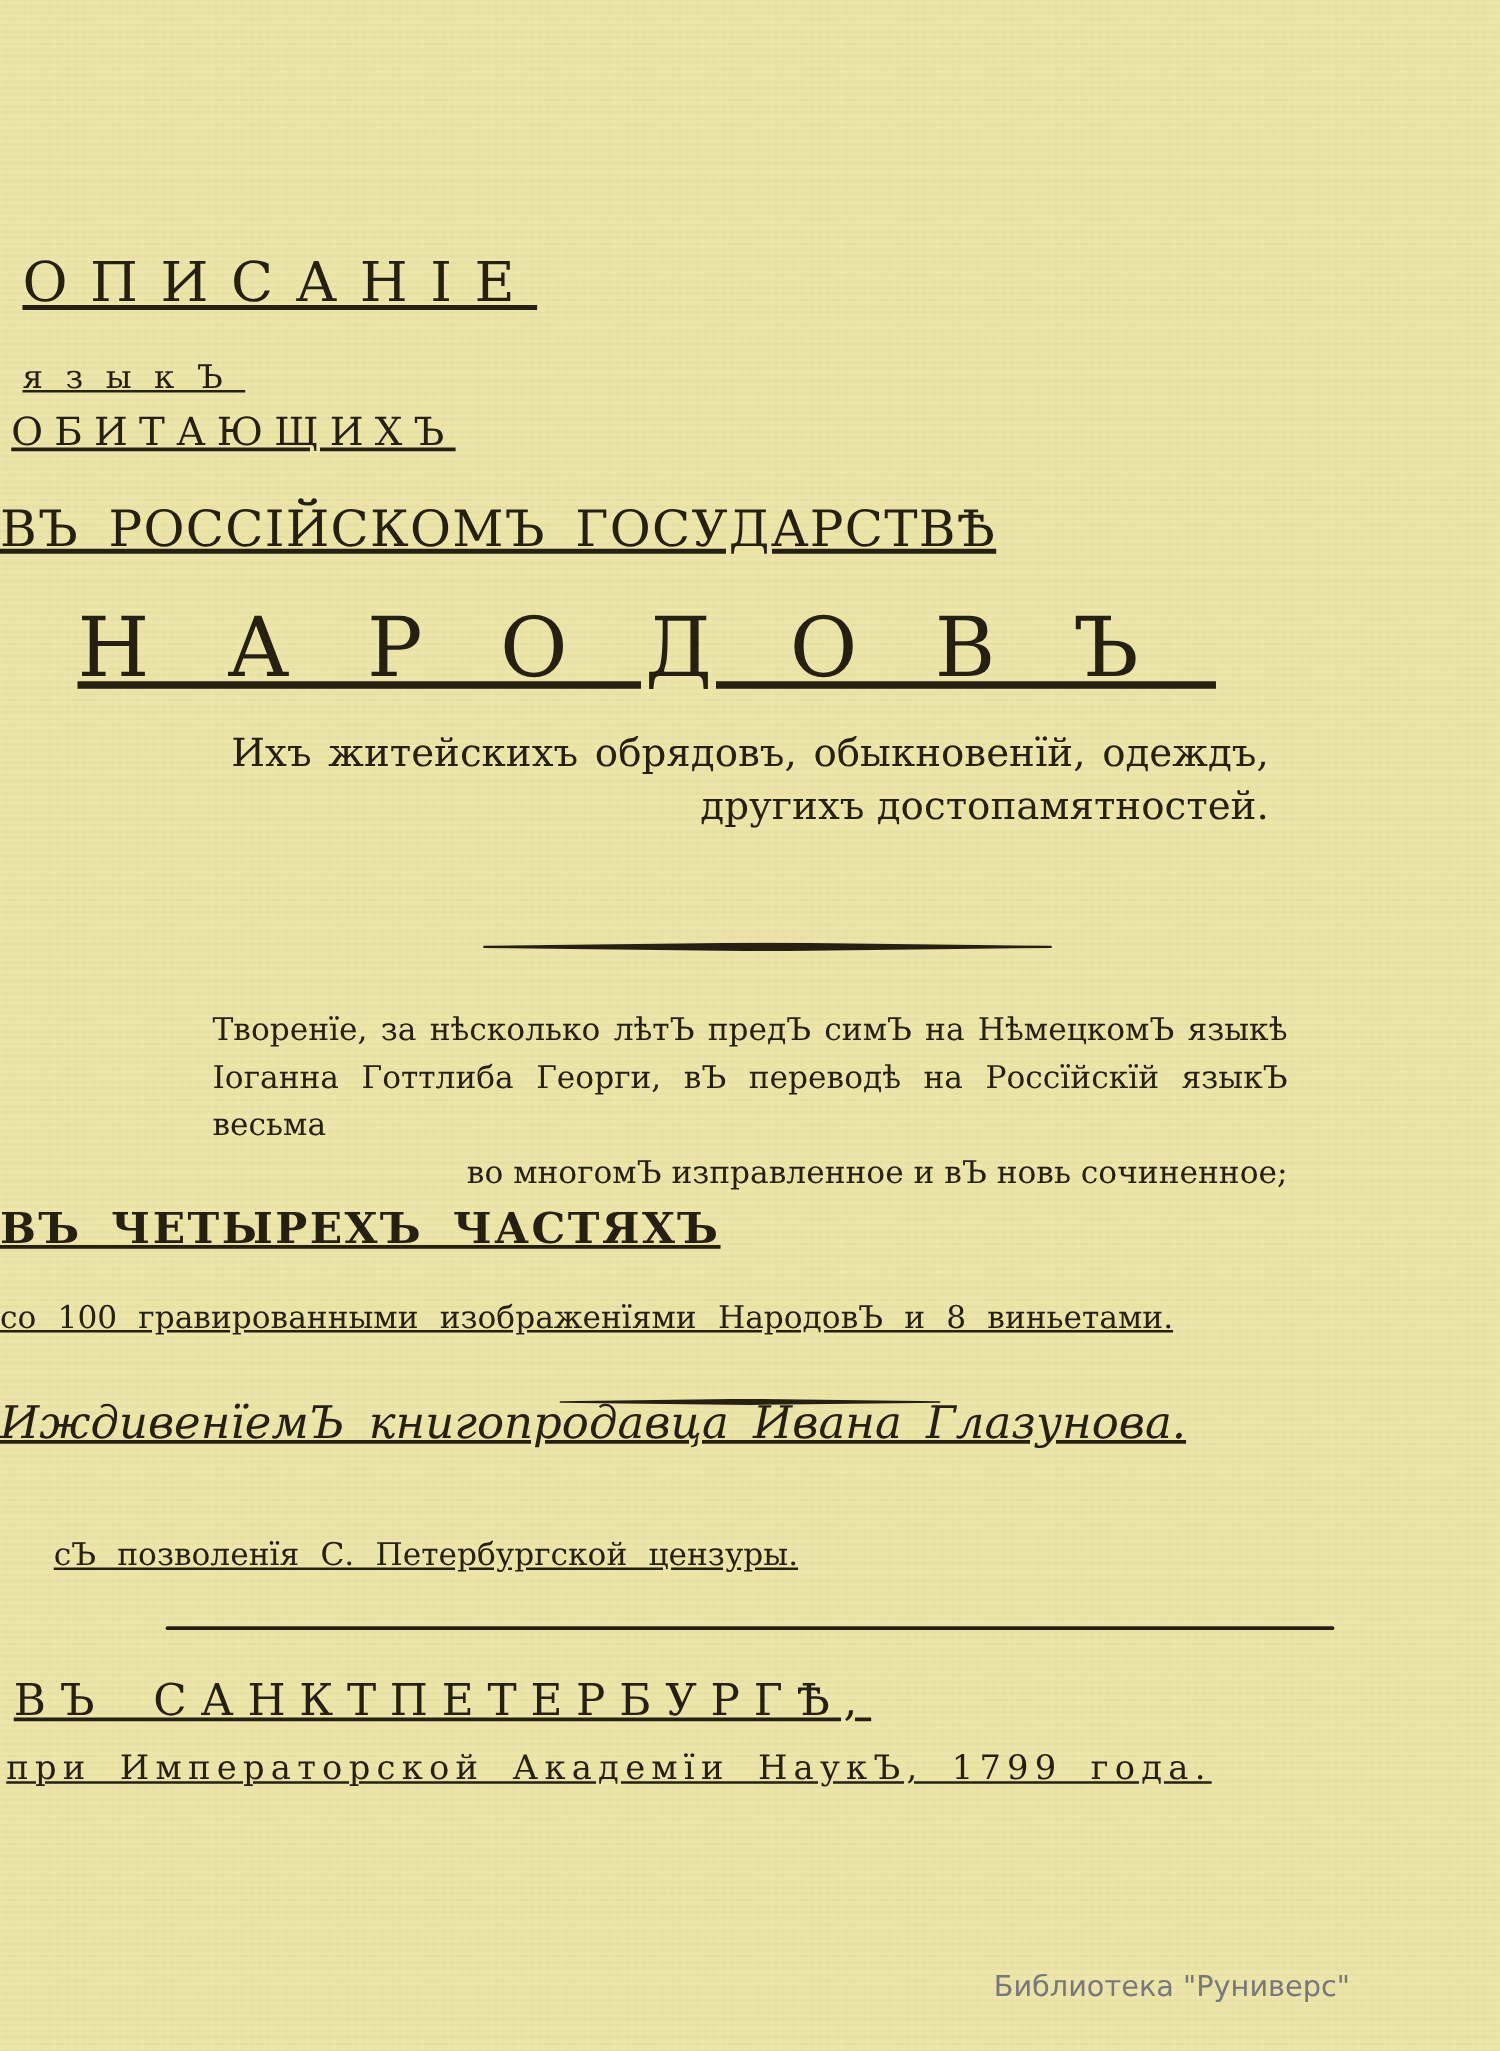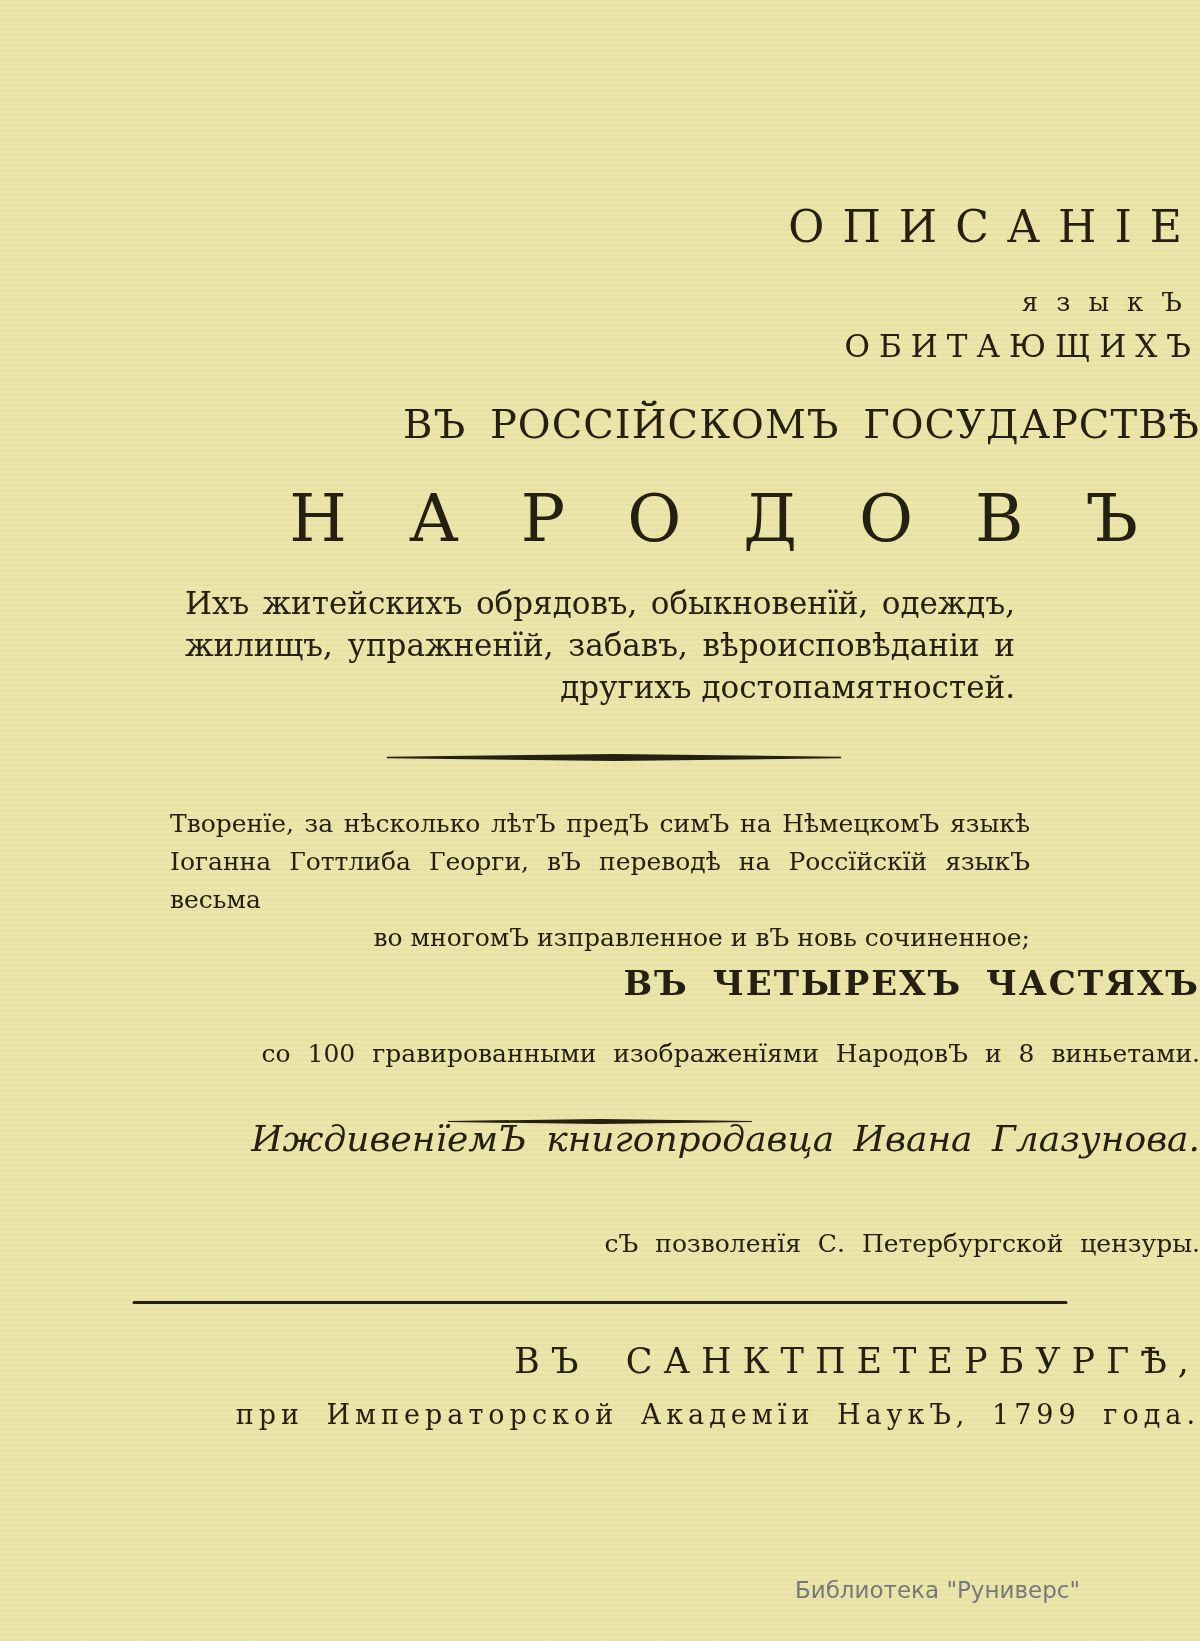--- a/index.html
+++ b/index.html
@@ -12,21 +12,21 @@
   body{
     font-family:"DejaVu Serif", serif;
     color:var(--ink);
     background:
       repeating-linear-gradient(0deg, rgba(125,105,45,.035) 0 2px, rgba(0,0,0,0) 2px 5px),
       repeating-linear-gradient(90deg, rgba(255,255,250,.05) 0 3px, rgba(0,0,0,0) 3px 7px),
       var(--paper);
     position:relative;
     overflow:hidden;
   }
-  .abs{position:absolute;left:0;right:0;text-align:right;white-space:nowrap;}
+  .abs{position:absolute;left:0;right:0;text-align:left;white-space:nowrap;text-decoration:underline;}
 
   
   .t-opisanie{top:201px;font-size:44px;letter-spacing:18px;padding-left:18px;}
   .t-vsekh{top:287px;font-size:26px;letter-spacing:18px;padding-left:18px;}
   .t-obit{top:328px;font-size:31px;letter-spacing:9px;padding-left:9px;}
   .t-gosud{top:401px;font-size:40px;letter-spacing:1px;word-spacing:10px;}
   .t-narodov{top:480px;font-size:66px;letter-spacing:62px;padding-left:62px;}
 
   
   .subtitle{position:absolute;top:582px;left:185px;width:830px;font-size:31px;line-height:42px;}
@@ -43,21 +43,21 @@
   
   .imprint{position:absolute;top:805px;left:170px;width:860px;font-size:25px;line-height:38px;}
   .imprint .name{}
 
   
   .t-parts{top:963px;font-size:34px;font-weight:bold;letter-spacing:2px;word-spacing:10px;}
   .t-parts-detail{top:1039px;font-size:25px;word-spacing:9px;}
 
   
   .t-pub1{top:1118px;font-size:36px;font-style:italic;word-spacing:8px;}
-  .t-pub2{top:1229px;font-size:25px;word-spacing:9px;}
+  .t-pub2{top:1229px;font-size:25px;word-spacing:9px;margin-left:43px;}
 
   
   .t-city{top:1341px;font-size:35px;letter-spacing:11px;word-spacing:14px;padding-left:11px;}
   .t-colophon{top:1399px;font-size:27px;letter-spacing:5px;word-spacing:9px;padding-left:5px;}
 
   
   .watermark{
     position:absolute;top:1577px;right:120px;
     font-family:"DejaVu Sans", sans-serif;
     font-size:23px;color:var(--watermark);
@@ -68,21 +68,20 @@
 <body>
 
 <div class="abs t-opisanie">ОПИСАНІЕ</div>
 <div class="abs t-vsekh">языкЪ</div>
 <div class="abs t-obit">ОБИТАЮЩИХЪ</div>
 <div class="abs t-gosud">ВЪ РОССІЙСКОМЪ ГОСУДАРСТВѢ</div>
 <div class="abs t-narodov">НАРОДОВЪ</div>
 
 <div class="subtitle">
   <div class="just">Ихъ житейскихъ обрядовъ, обыкновенїй, одеждъ,</div>
-  <div class="just">жилищъ, упражненїй, забавъ, вѣроисповѣданіи и</div>
   <div class="cent">другихъ достопамятностей.</div>
 </div>
 
 <div class="rule rule-spindle rule1"></div>
 
 <div class="imprint">
   <div class="just">Творенїе, за нѣсколько лѣтЪ предЪ симЪ на НѣмецкомЪ языкѣ</div>
   <div class="just"><span>Іоганна Готтлиба</span> <span class="name">Георги,</span> <span>вЪ переводѣ на Россїйскїй языкЪ весьма</span></div>
   <div class="cent">во многомЪ изправленное и вЪ новь сочиненное;</div>
 </div>

